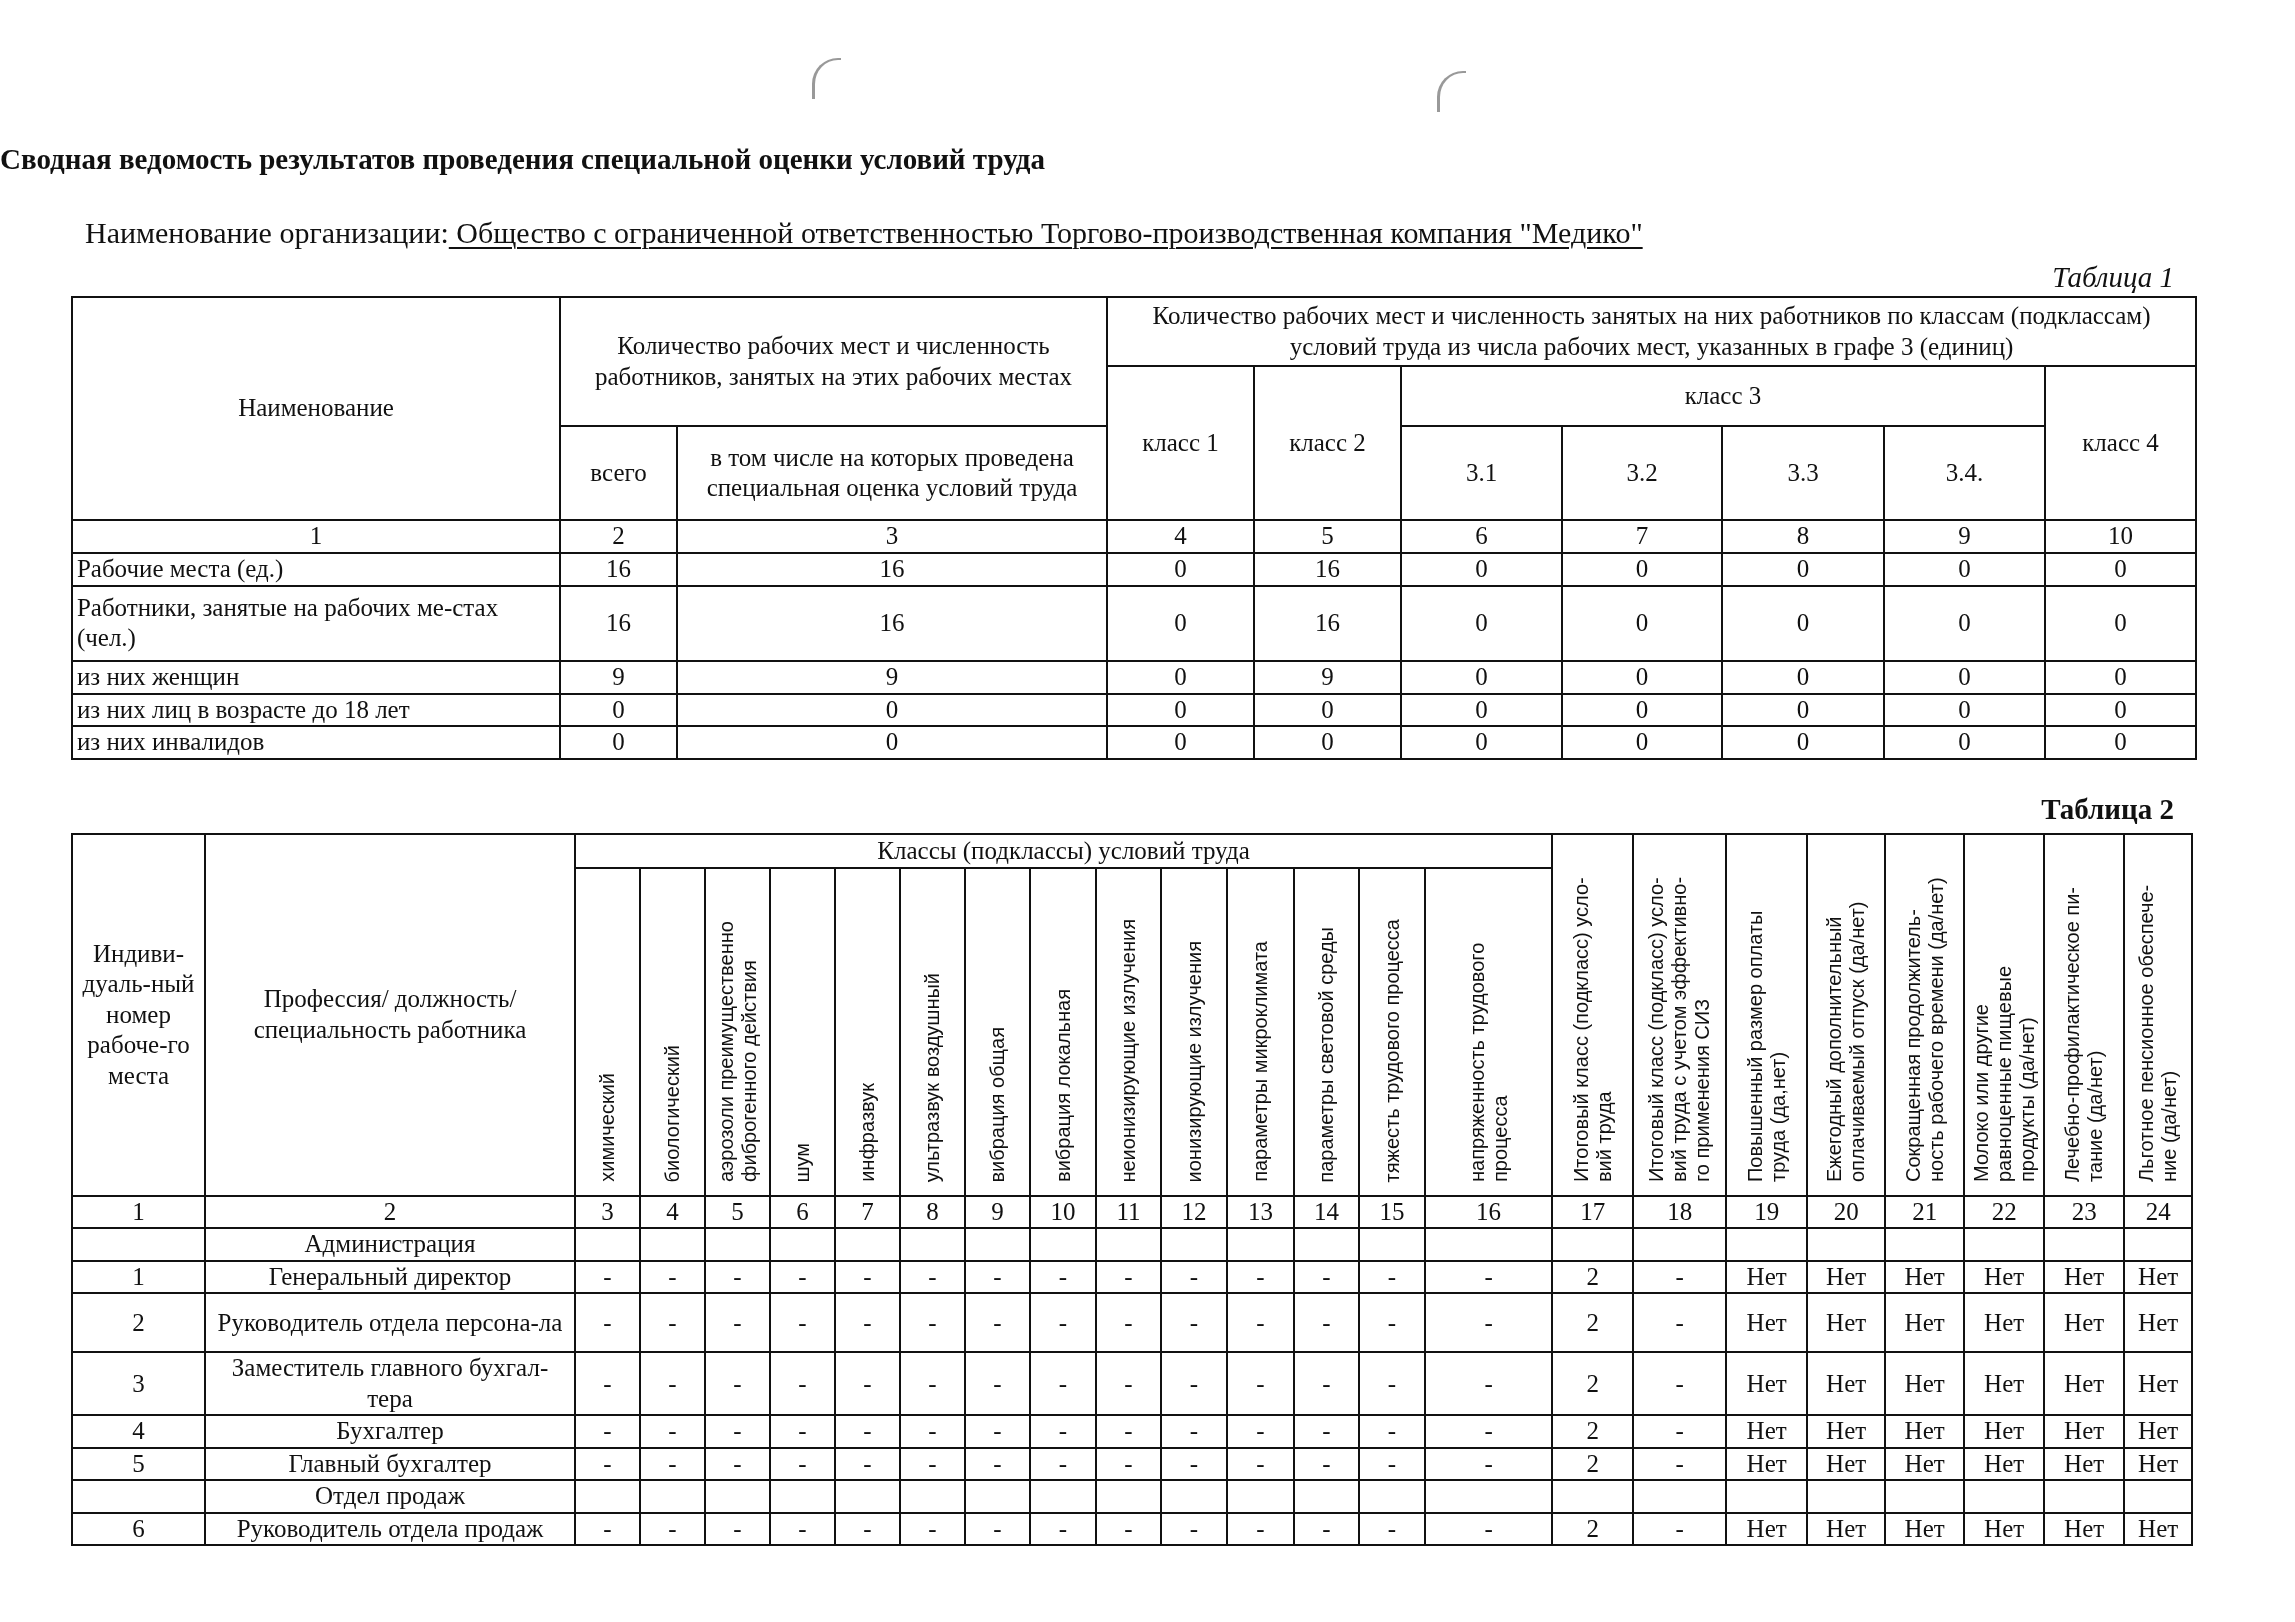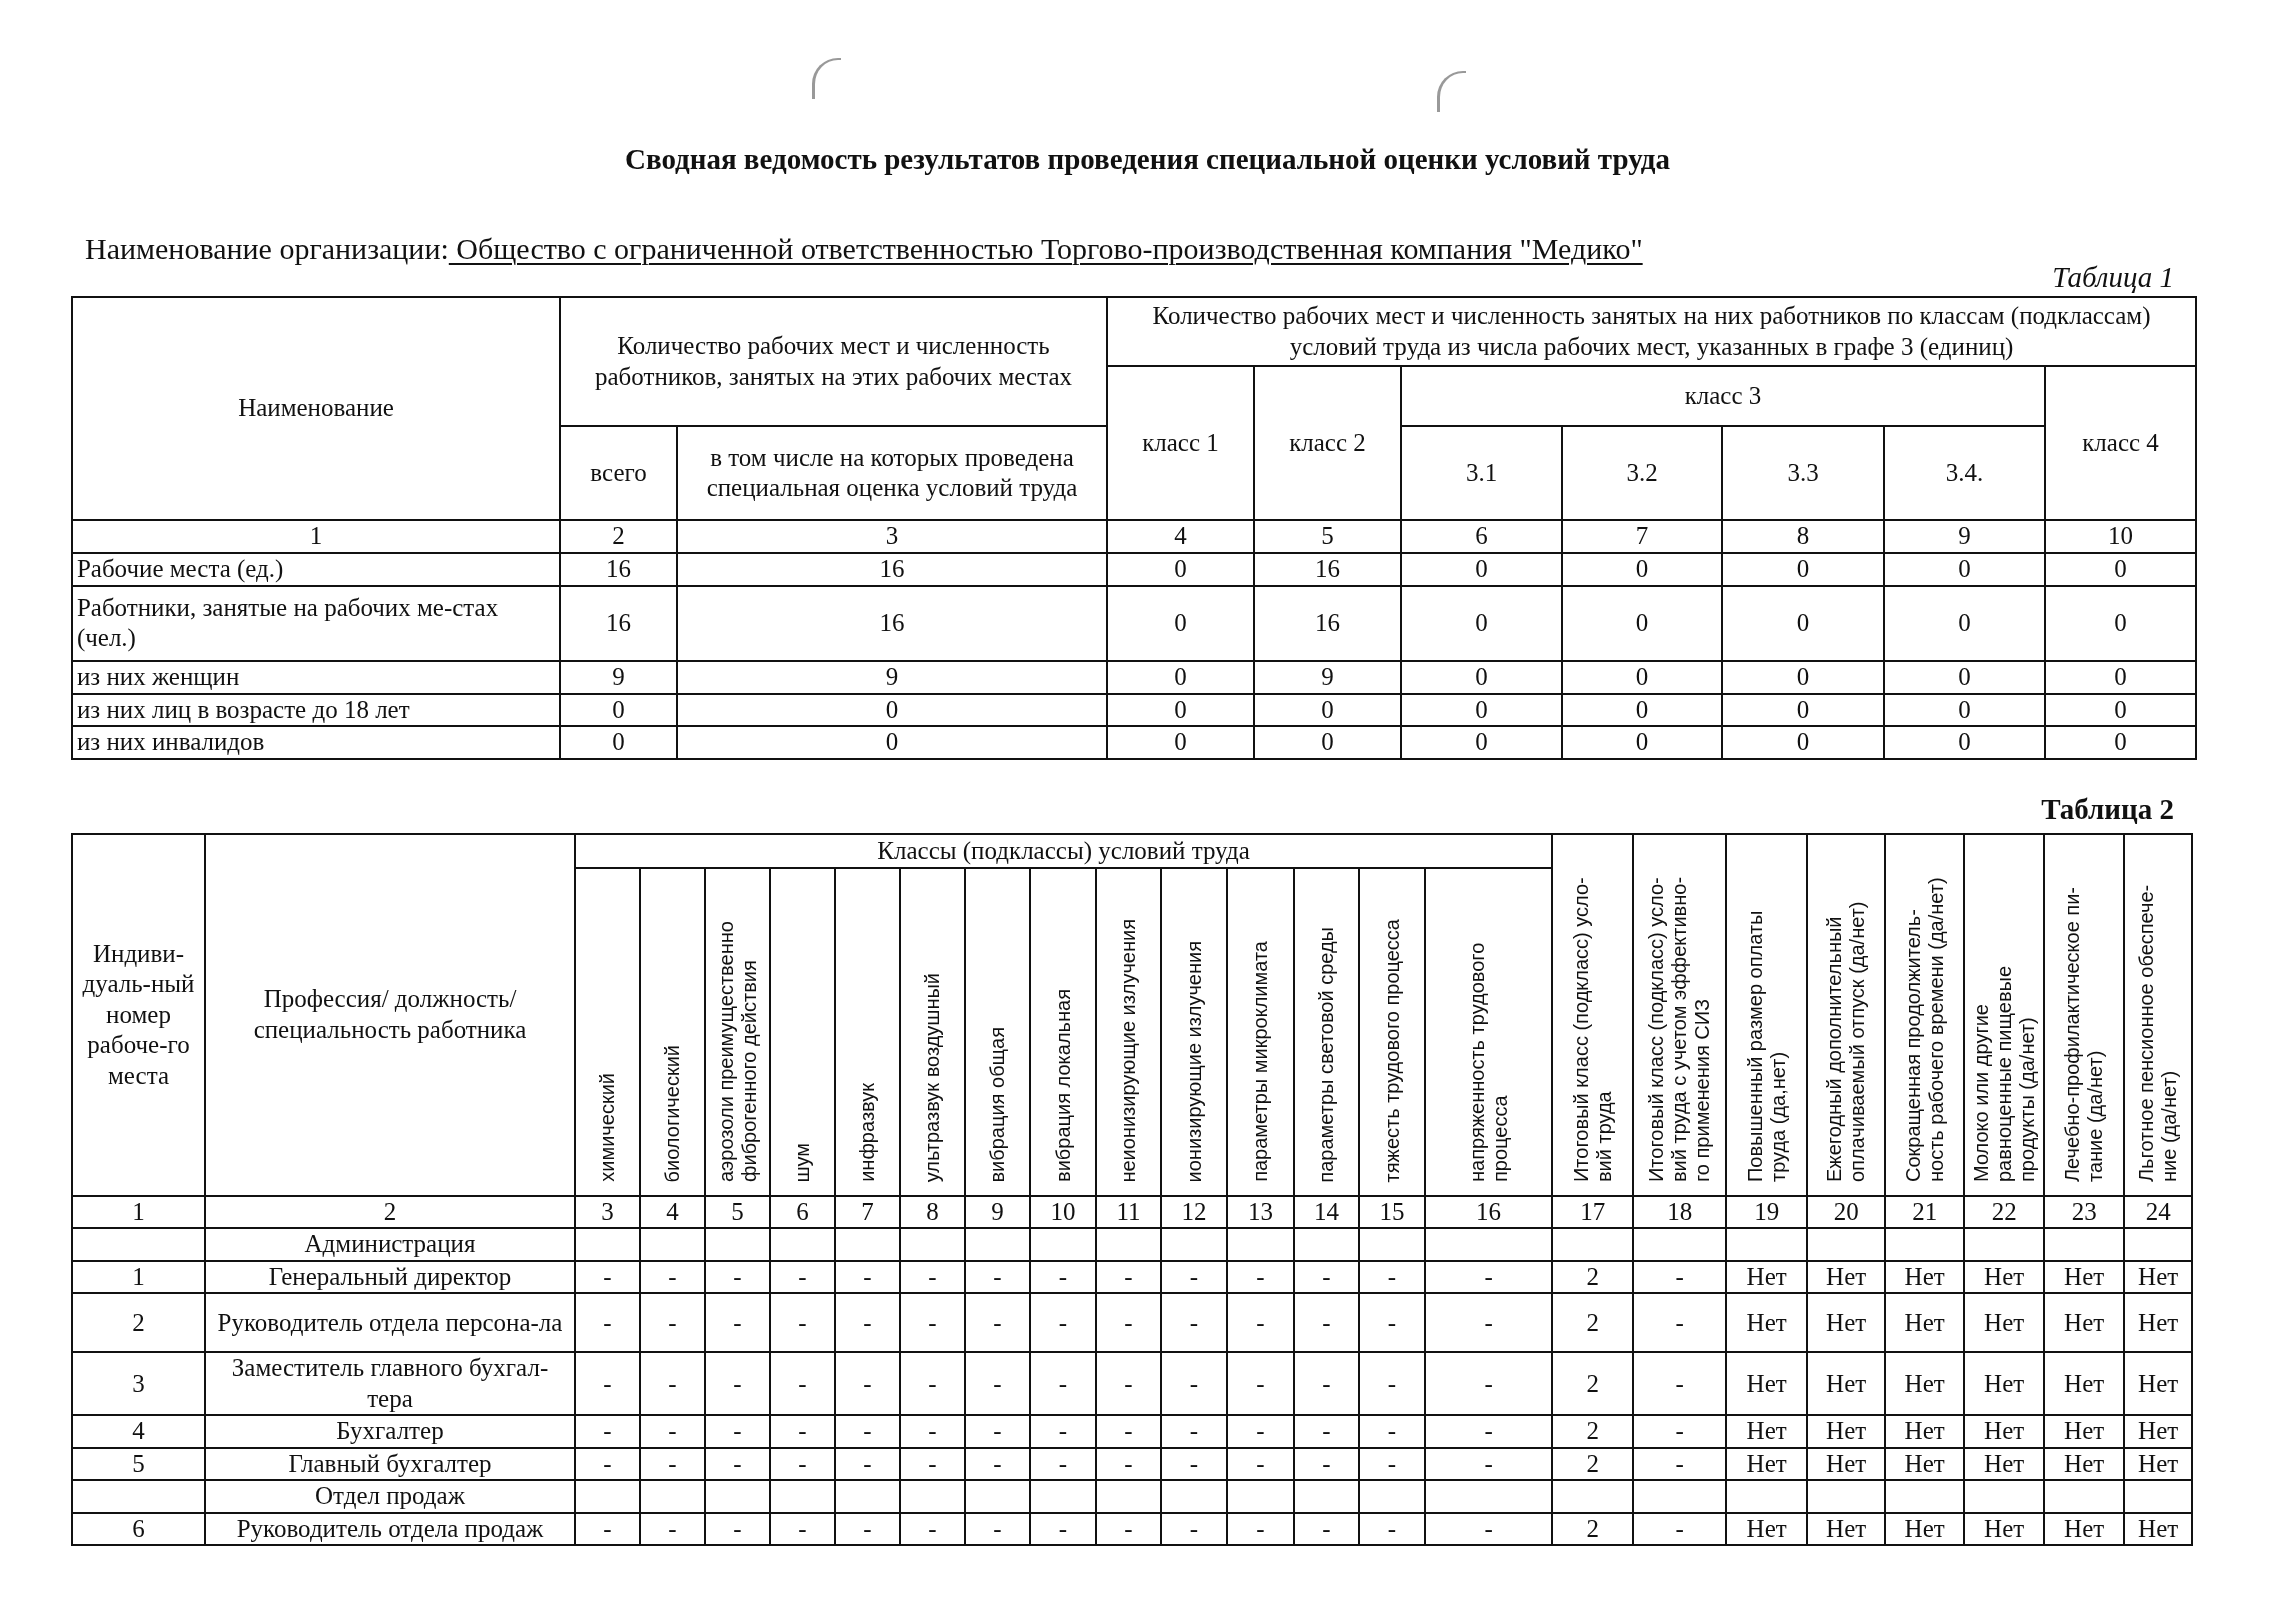--- a/index.html
+++ b/index.html
@@ -1,18 +1,18 @@
 <!DOCTYPE html>
 <html style="font-size:10.5px"><head>
 <meta charset="utf-8">
 <style>
   html,body{margin:0;padding:0;background:#fff;}
   body{width:2295px;height:1623px;position:relative;overflow:hidden;font-family:"Liberation Serif","DejaVu Serif",serif;color:#111;}
-  .title{position:absolute;top:143px;left:0;width:2295px;text-align:center;font-weight:bold;font-size:29px;}
-  .org{position:absolute;top:216px;left:85px;font-size:30px;white-space:nowrap;margin-top:16px;}
+  .title{position:absolute;top:143px;left:0;width:2295px;font-weight:bold;font-size:29px;}
+  .org{position:absolute;top:216px;left:85px;font-size:30px;white-space:nowrap;}
   .org .val{text-decoration:underline;text-decoration-thickness:2px;text-underline-offset:3.9px;}
   .caption{position:absolute;font-size:29px;right:121px;}
   table{position:absolute;border-collapse:collapse;table-layout:fixed;}
   td{border:2px solid #111;text-align:center;vertical-align:middle;font-size:25px;padding:0 3.9px;line-height:1.22;overflow:hidden;}
   td.left{text-align:left;}
   td.vert{padding:5.2px 0;vertical-align:bottom;}
   td.vert span{writing-mode:vertical-rl;transform:rotate(180deg);display:inline-block;font-family:"Liberation Sans","DejaVu Sans",sans-serif;font-size:20px;line-height:1.15;text-align:left;max-height:308px;}
   .bold{font-weight:normal;}
   .hole{position:absolute;width:26px;height:39px;border-left:3.3px solid #999;border-top:2.6px solid #999;border-radius:26px 0 0 0;}
 </style>

